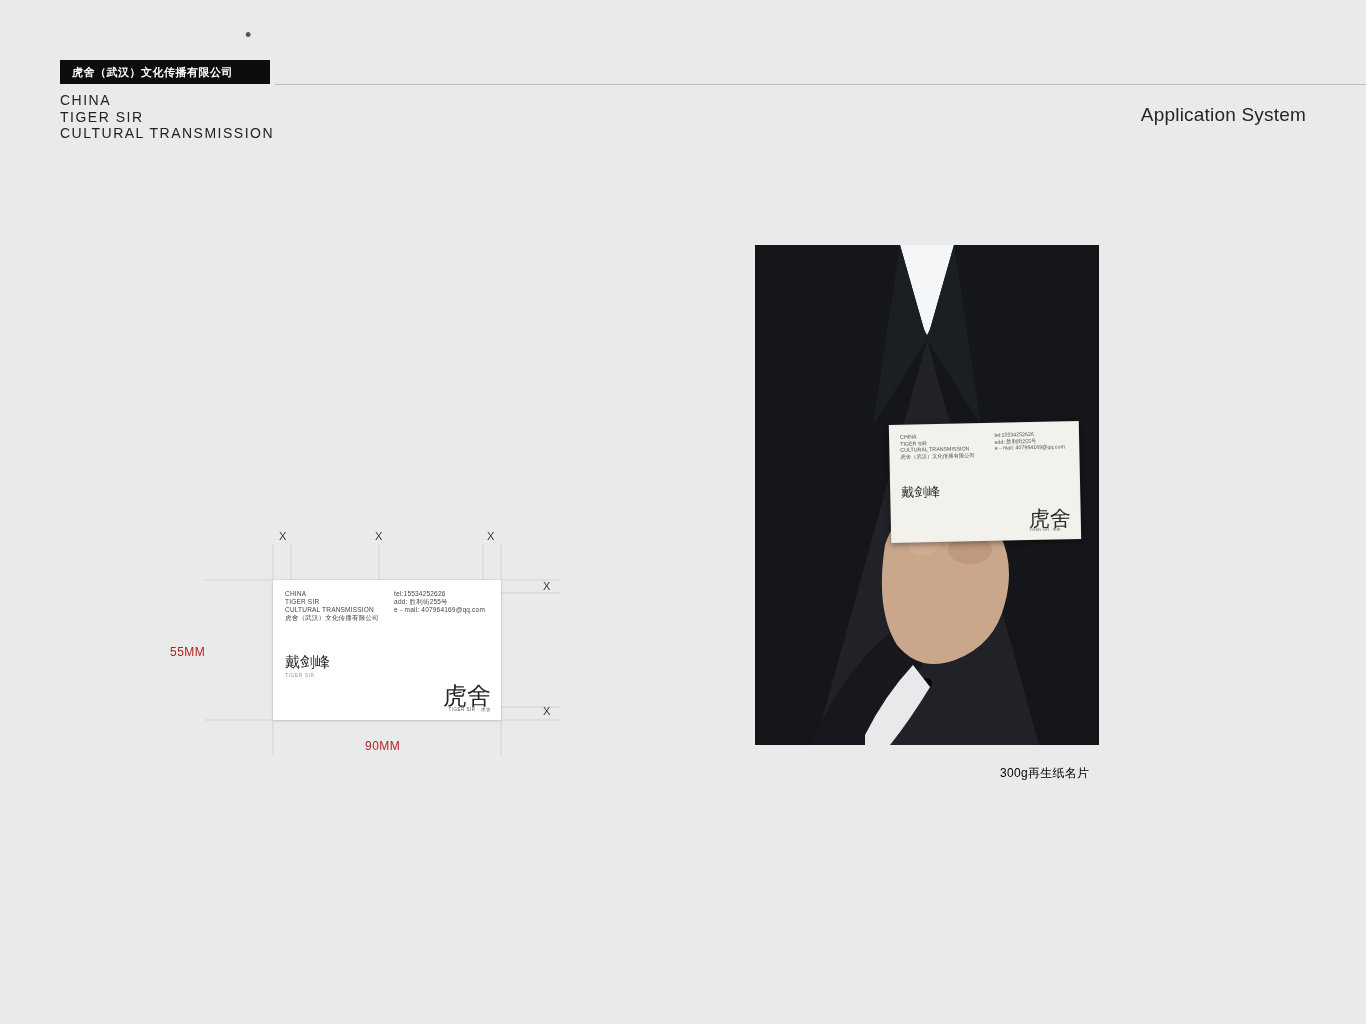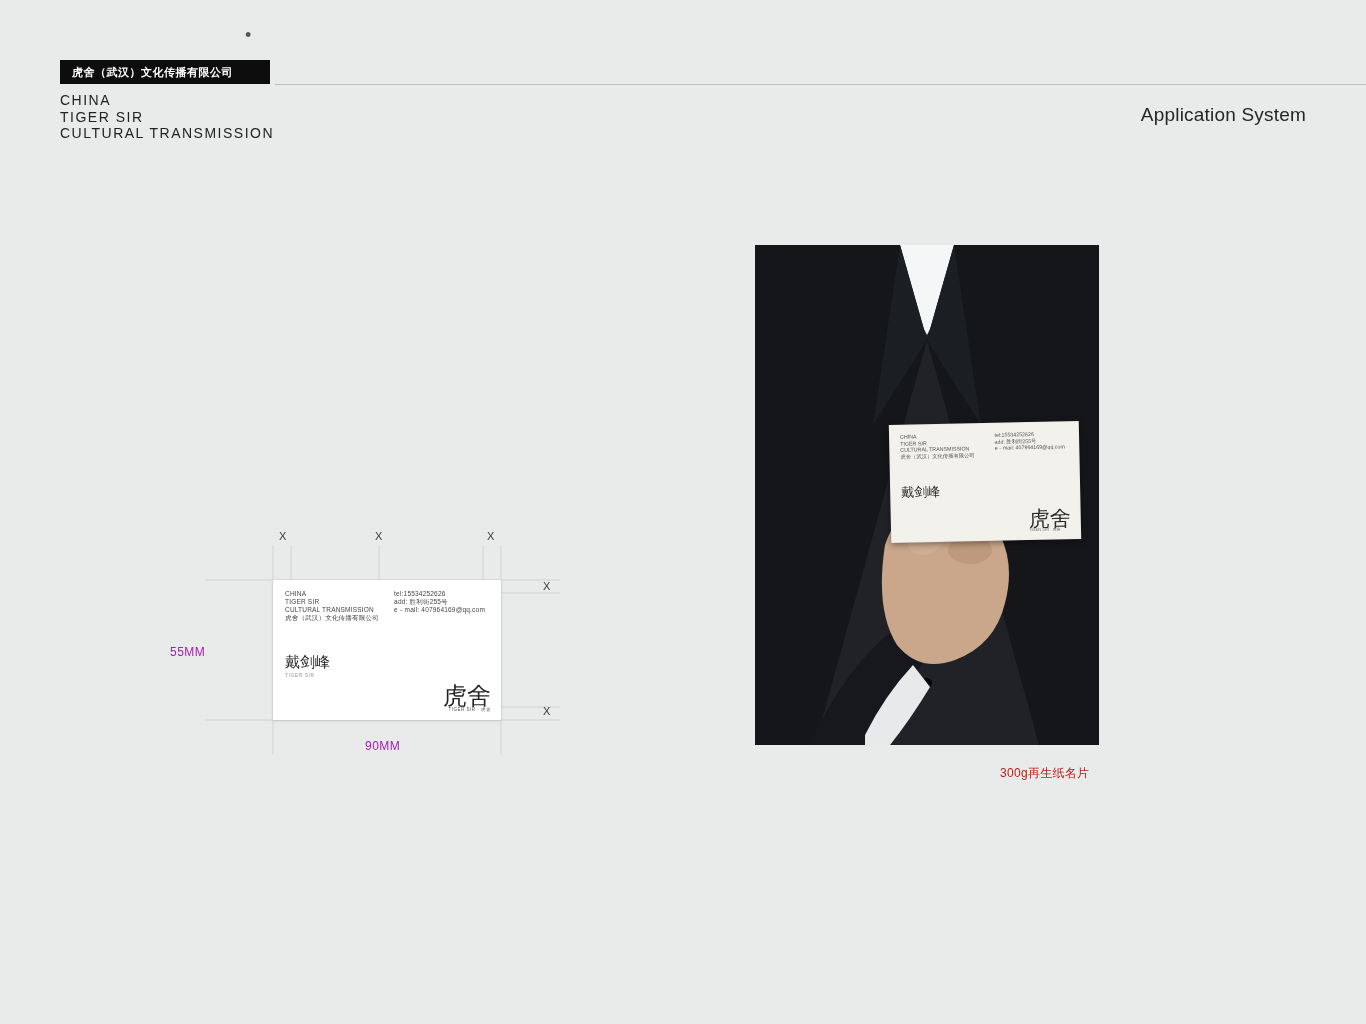--- a/index.html
+++ b/index.html
@@ -45,21 +45,21 @@
     left: 275px; top: 84px; right: 0;
     border-top: 1px solid #bfbfbf;
   }
   
   .spec {
     position: absolute;
     left: 165px; top: 525px;
     width: 420px; height: 240px;
   }
   .spec .xlabel { font-size: 11px; color:#3a3a3a; position:absolute; }
-  .spec .dimlabel { font-size: 12px; color:#a21caf; position:absolute; letter-spacing:0.5px;}
+  .spec .dimlabel { font-size: 12px; color:#b91c1c; position:absolute; letter-spacing:0.5px;}
   .guides line { stroke:#c8c8c8; stroke-width:0.7; }
   .card {
     position:absolute; left:108px; top:55px;
     width:228px; height:140px;
     background:#fff;
     box-shadow:0 1px 3px rgba(0,0,0,.12);
     padding:10px 12px 8px 12px;
   }
   .card .cblock { font-size:6.5px; line-height:1.25; color:#444; letter-spacing:0.2px;}
   .card .row { display:flex; justify-content:space-between;}
@@ -90,21 +90,21 @@
   .mockup-card .mc-block { font-size:5.3px; line-height:1.25; color:#575550;}
   .mockup-card .mc-row { display:flex; justify-content:space-between;}
   .mockup-card .mc-left { width:100px;}
   .mockup-card .mc-right { width:78px;}
   .mockup-card .mc-name { font-size:13px; color:#2a2926; margin-top:24px; font-weight:500;}
   .mockup-card .mc-logo { position:absolute; right:10px; bottom:8px; font-family:"STKaiti","KaiTi",serif; font-size:21px; line-height:0.9; color:#2d2b27;}
   .mockup-card .mc-logo .small{ font-size:4px; display:block; font-family:Arial; color:#666;}
   .caption {
     position:absolute;
     left:1000px; top:765px;
-    font-size:12px; color:#b91c1c; letter-spacing:0.3px;
+    font-size:12px; color:#000000; letter-spacing:0.3px;
   }
 </style>
 </head>
 <body>
 
 <div class="bullet">•</div>
 <div class="black-bar">
   <span>虎舍（武汉）文化传播有限公司</span>
 </div>
 <div class="english-block">

